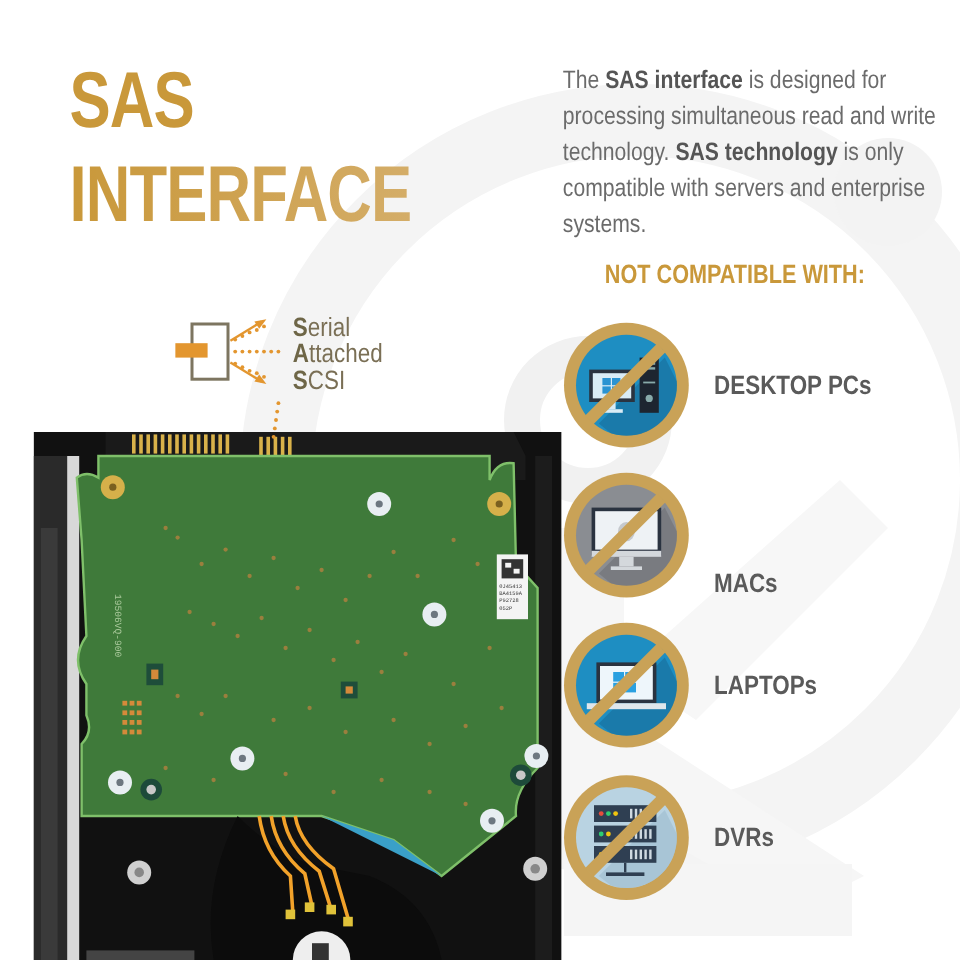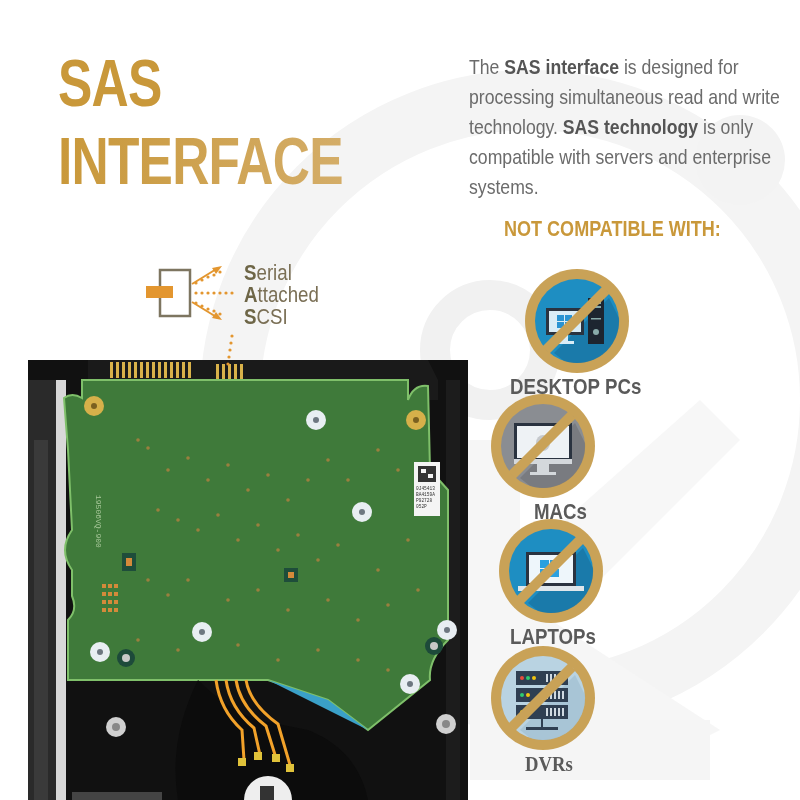--- a/index.html
+++ b/index.html
@@ -23,21 +23,21 @@
       transform: scaleX(0.84); transform-origin: left top; width: 380px;
     }
     .desc b { color: #555555; }
 
     .not-compat-title {
       position: absolute; left: 504px; top: 216px; z-index: 2;
       font-size: 22px; font-weight: bold; color: #c9983a;
       transform: scaleX(0.82); transform-origin: left top; white-space: nowrap;
     }
 
-    .compat-item { position: absolute; left: 490px; z-index: 2; display: flex; align-items: center; flex-direction: column; }
+    .compat-item { position: absolute; left: 469px; z-index: 2; display: flex; align-items: center; }
     .compat-item .badge { width: 106px; height: 106px; flex: 0 0 106px; }
     .compat-item .label {
       margin-left: 20px; font-size: 22px; font-weight: bold; color: #5a5a5a;
       transform: scaleX(0.85); transform-origin: left center; white-space: nowrap;
     }
 
     .sas-graphic { position: absolute; left: 146px; top: 262px; z-index: 3; }
     .sas-text {
       position: absolute; left: 244px; top: 262px; z-index: 3;
       font-size: 22px; line-height: 22px; color: #7a6f55;
@@ -321,21 +321,21 @@
         <rect x="52" y="42" width="9" height="8"></rect>
         <rect x="42" y="51" width="9" height="8"></rect>
         <rect x="52" y="51" width="9" height="8"></rect>
       </g>
     <rect x="20" y="68" width="66" height="5" fill="#dfe6eb"></rect>
     <path d="M22 82 L82 22" stroke="#c9a257" stroke-width="10"></path>
   </svg>
   <span class="label">LAPTOPs</span>
 </div>
 
-<div class="compat-item" style="top:645px;font-family:Liberation Serif, serif;">
+<div class="compat-item" style="top:645px;">
   <svg class="badge" viewBox="0 0 106 106">
     <circle cx="53" cy="53" r="52" fill="#c9a257"></circle>
     <circle cx="53" cy="53" r="42" fill="#b9d3e2"></circle>
     <path d="M30 85 L85 30 L95 50 A42 42 0 0 1 40 93 Z" fill="#9dbccf" opacity="0.6"></path>
     <rect x="26" y="26" width="52" height="14" fill="#2f3f52"></rect>
     <rect x="26" y="43" width="52" height="14" fill="#2f3f52"></rect>
     <rect x="26" y="60" width="52" height="14" fill="#2f3f52"></rect>
     <circle cx="32" cy="33" r="2" fill="#e74c3c"></circle>
       <circle cx="38" cy="33" r="2" fill="#2ecc71"></circle>
       <circle cx="44" cy="33" r="2" fill="#f1c40f"></circle>

